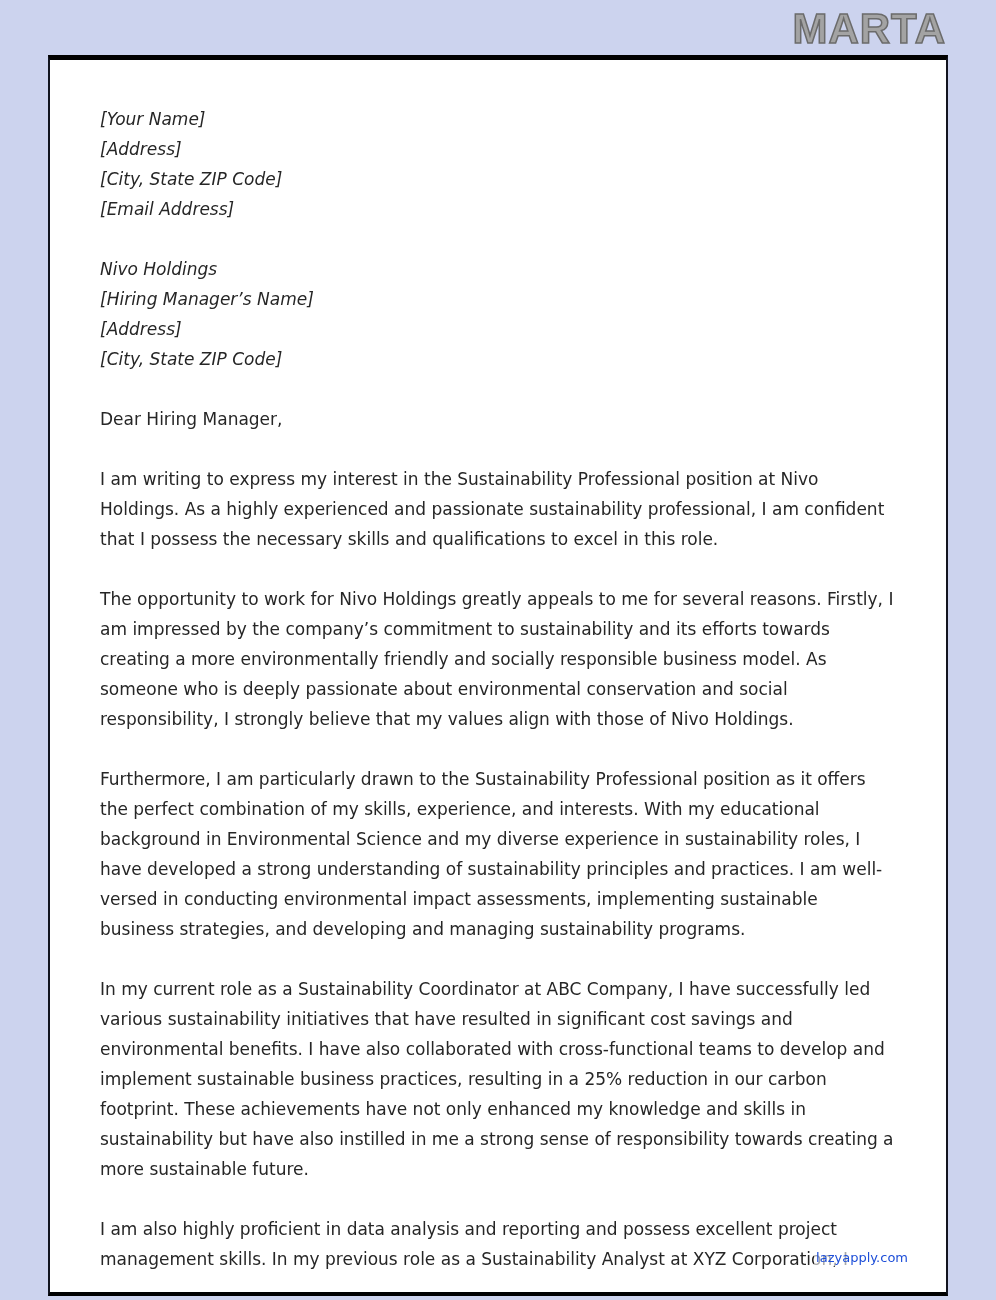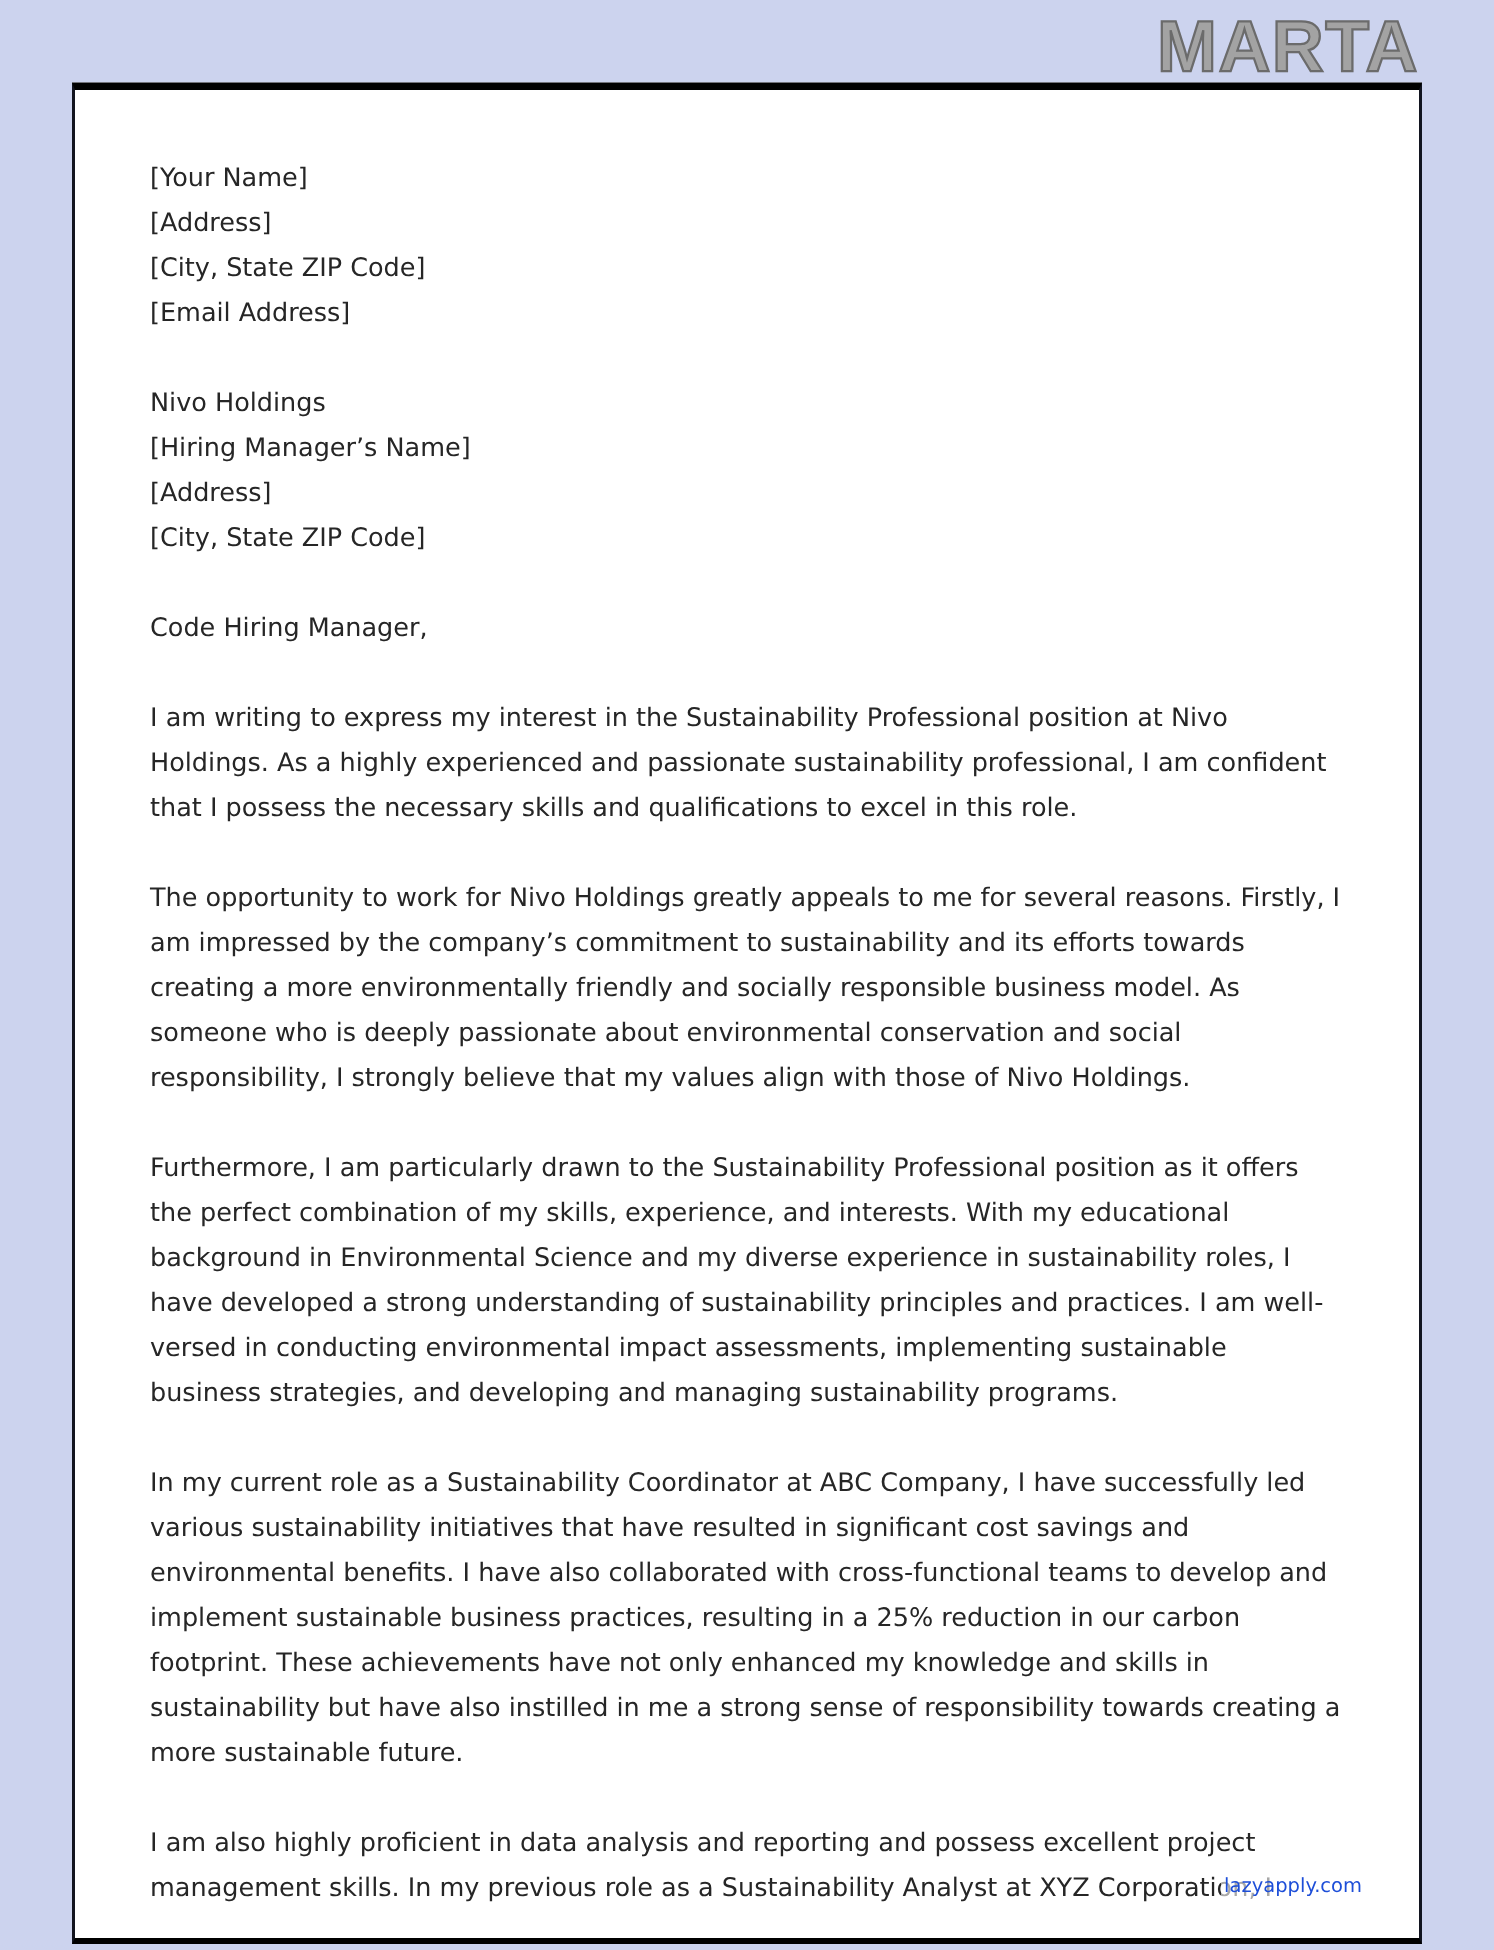--- a/index.html
+++ b/index.html
@@ -12,21 +12,21 @@
     background: #ccd3ee;
     overflow: hidden;
     position: relative;
     font-family: "DejaVu Sans", "Liberation Sans", sans-serif;
   }
   .brand-logo {
     position: absolute;
     top: 8px;
     right: 50px;
     font-family: "Liberation Sans", sans-serif;
-    font-size: 48px;
+    font-size: 42px;
     font-weight: 700;
     letter-spacing: 1px;
     color: #a3a3a3;
     -webkit-text-stroke: 1.5px #6b6b6b;
     line-height: 1;
   }
   .page {
     position: absolute;
     left: 48px;
     top: 55px;
@@ -41,20 +41,21 @@
     overflow: hidden;
   }
   .content {
     padding: 44px 52px 0 50px;
     color: #262626;
     font-size: 17px;
     line-height: 30px;
   }
   .block {
     margin: 0 0 30px 0;
+    font-style: italic;
   }
   .line {
     white-space: nowrap;
   }
   .para {
     margin: 0 0 30px 0;
   }
   .salutation {
     margin: 0 0 30px 0;
   }
@@ -84,21 +85,21 @@
       <div class="line">[Email Address]</div>
     </div>
 
     <div class="block">
       <div class="line">Nivo Holdings</div>
       <div class="line">[Hiring Manager’s Name]</div>
       <div class="line">[Address]</div>
       <div class="line">[City, State ZIP Code]</div>
     </div>
 
-    <p class="salutation">Code Hiring Manager,</p>
+    <p class="salutation">Dear Hiring Manager,</p>
 
     <p class="para">I am writing to express my interest in the Sustainability Professional position at Nivo Holdings. As a highly experienced and passionate sustainability professional, I am confident that I possess the necessary skills and qualifications to excel in this role.</p>
     <p class="para">The opportunity to work for Nivo Holdings greatly appeals to me for several reasons. Firstly, I am impressed by the company’s commitment to sustainability and its efforts towards creating a more environmentally friendly and socially responsible business model. As someone who is deeply passionate about environmental conservation and social responsibility, I strongly believe that my values align with those of Nivo Holdings.</p>
     <p class="para">Furthermore, I am particularly drawn to the Sustainability Professional position as it offers the perfect combination of my skills, experience, and interests. With my educational background in Environmental Science and my diverse experience in sustainability roles, I have developed a strong understanding of sustainability principles and practices. I am well-versed in conducting environmental impact assessments, implementing sustainable business strategies, and developing and managing sustainability programs.</p>
     <p class="para">In my current role as a Sustainability Coordinator at ABC Company, I have successfully led various sustainability initiatives that have resulted in significant cost savings and environmental benefits. I have also collaborated with cross-functional teams to develop and implement sustainable business practices, resulting in a 25% reduction in our carbon footprint. These achievements have not only enhanced my knowledge and skills in sustainability but have also instilled in me a strong sense of responsibility towards creating a more sustainable future.</p>
     <p class="para">I am also highly proficient in data analysis and reporting and possess excellent project management skills. In my previous role as a Sustainability Analyst at XYZ Corporation, I</p>
 
   </div>
 
   <div class="watermark">lazyapply.com</div>

